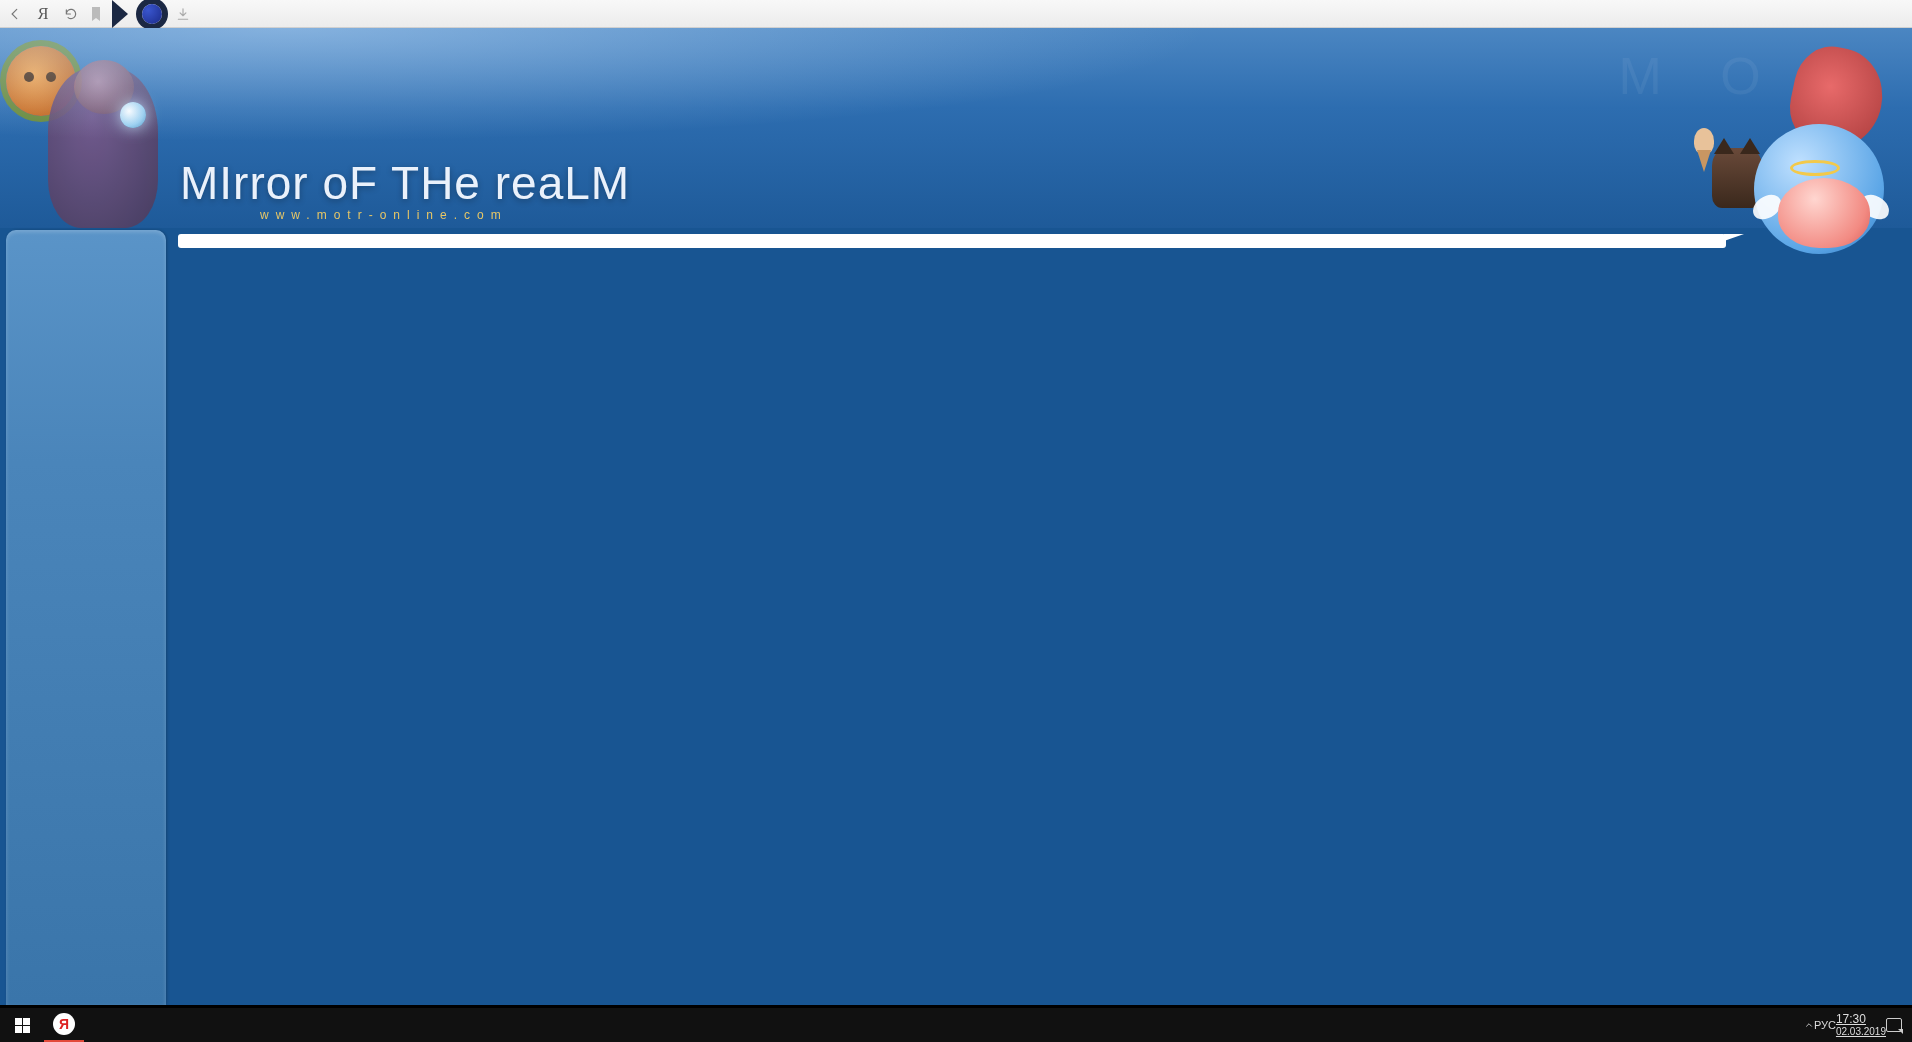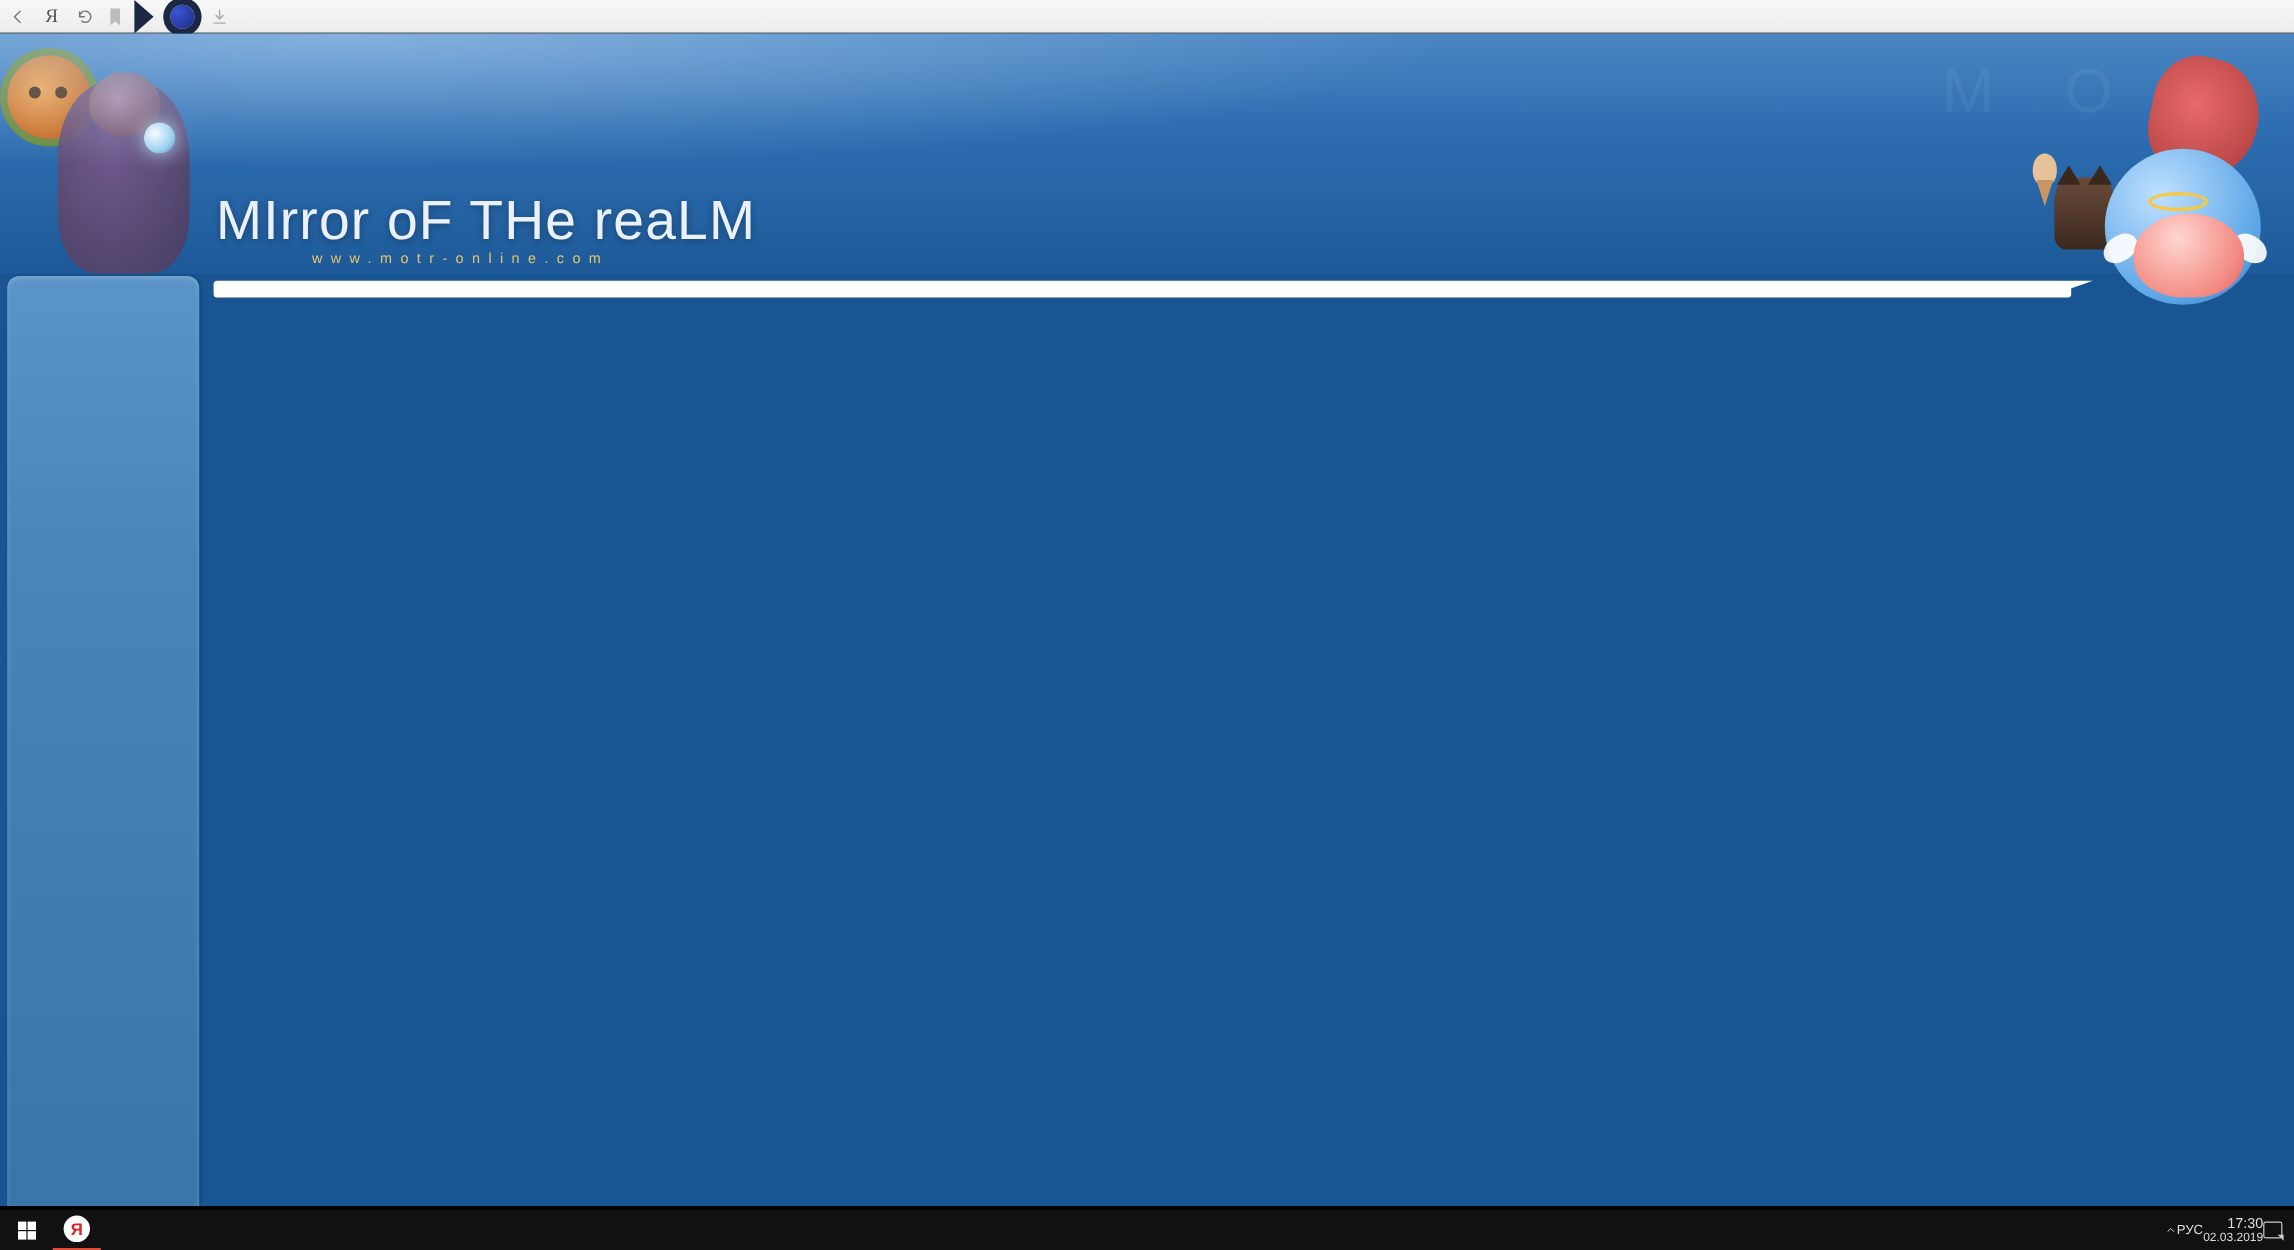--- a/index.html
+++ b/index.html
@@ -245,21 +245,21 @@
 .yicon {
   width:22px; height:22px; border-radius:50%;
   background:#fff; display:flex; align-items:center; justify-content:center;
   color:#d22; font-weight:bold; font-size:14px;
 }
 .tray {
   margin-left:auto; display:flex; align-items:center; gap:0;
   padding-right:10px; height:100%;
 }
 .tray .caret { font-size:10px; color:#ddd; }
-.tray .clock { text-align:right; line-height:1.1; }
+.tray .clock { text-align:left; line-height:1.1;text-decoration:underline; }
 .tray .clock div:first-child { font-size:12px; }
 .tray .clock div:last-child { font-size:10px; }
 .notif {
   width:16px; height:14px; border:1px solid #ccc; border-radius:2px;
   position:relative;
 }
 .notif::after {
   content:""; position:absolute; right:-2px; bottom:-3px;
   border-left:5px solid transparent; border-top:5px solid #ccc;
 }

